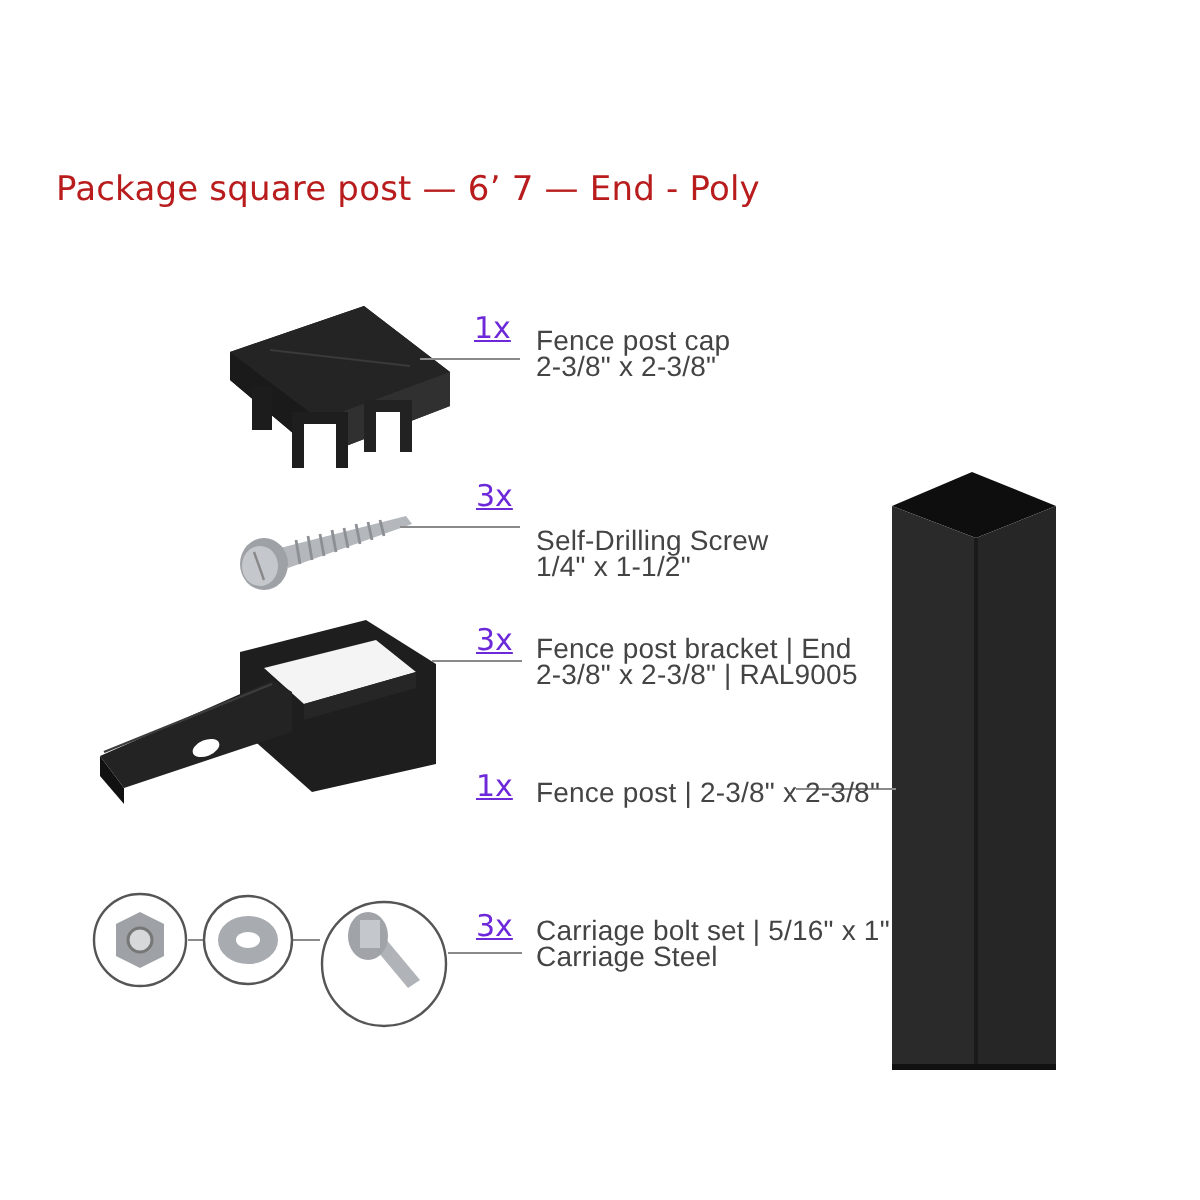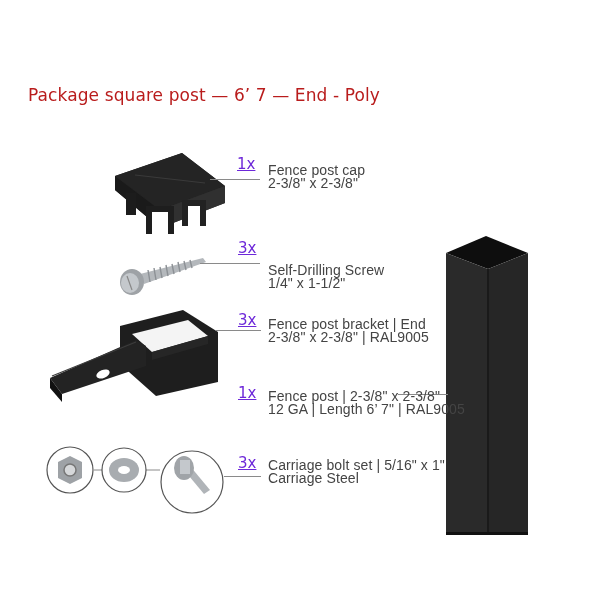--- a/index.html
+++ b/index.html
@@ -66,21 +66,21 @@
 
 <svg style="left:446px;top:236px;" width="90" height="300" viewBox="0 0 90 300">
   <polygon points="0,17 40,0 82,17 42,33" fill="#0e0e0e"></polygon>
   <polygon points="0,17 42,33 42,298 0,298" fill="#2a2a2a"></polygon>
   <polygon points="42,33 82,17 82,298 42,298" fill="#262626"></polygon>
   <line x1="42" y1="33" x2="42" y2="298" stroke="#1a1a1a" stroke-width="2"></line>
   <rect x="0" y="296" width="82" height="3" fill="#111"></rect>
 </svg>
 <div class="leader" style="left:398px;top:394px;width:50px;"></div>
 <div class="qty" style="left:238px;top:384px;">1x</div>
-<div class="desc" style="left:268px;top:390px;"><span>Fence post | 2-3/8" x 2-3/8"</span><br><span>12 GA | Length 6’ 7" | RAL9005</span></div>
+<div class="desc" style="left:268px;top:390px;"><span>Fence post | 2-3/8" x 2-3/8"</span><br></div>
 
 <svg style="left:44px;top:450px;" width="180" height="70" viewBox="0 0 180 70">
   <line x1="50" y1="20" x2="62" y2="20" stroke="#8a8a8a" stroke-width="1"></line>
   <line x1="100" y1="20" x2="116" y2="20" stroke="#8a8a8a" stroke-width="1"></line>
   <circle cx="26" cy="20" r="23" fill="#fff" stroke="#555" stroke-width="1.2"></circle>
   <polygon points="14,12 26,6 38,12 38,28 26,34 14,28" fill="#9ea2a6"></polygon>
   <circle cx="26" cy="20" r="6" fill="#d6d8da" stroke="#777" stroke-width="1.5"></circle>
   <circle cx="80" cy="20" r="22" fill="#fff" stroke="#555" stroke-width="1.2"></circle>
   <ellipse cx="80" cy="20" rx="15" ry="12" fill="#a8acb0"></ellipse>
   <ellipse cx="80" cy="20" rx="6" ry="4" fill="#fff"></ellipse>

